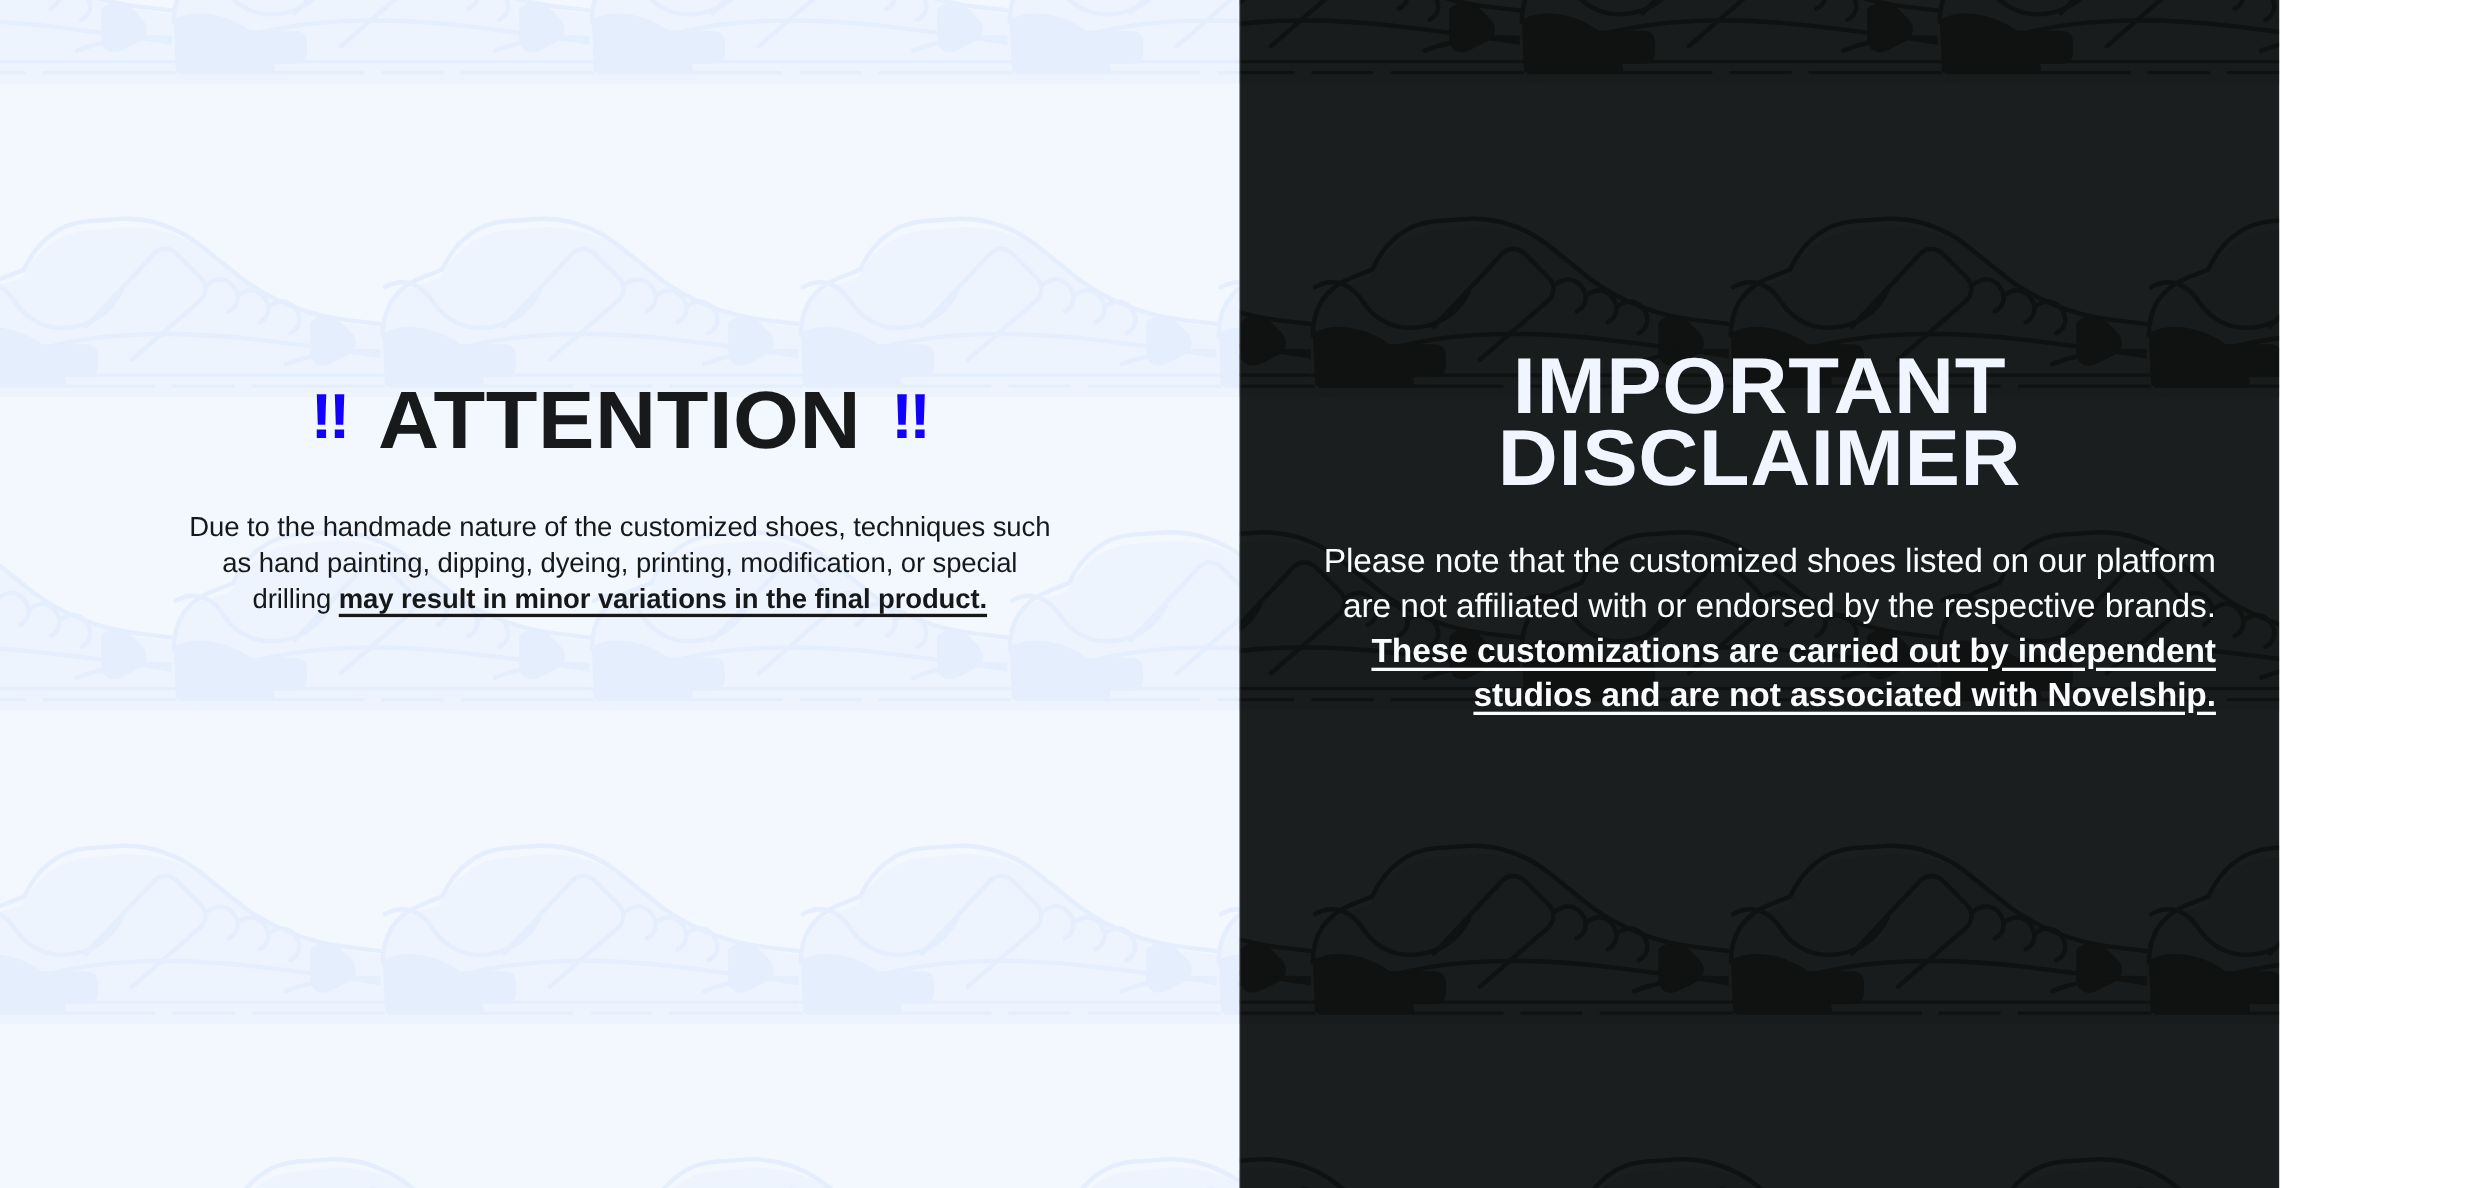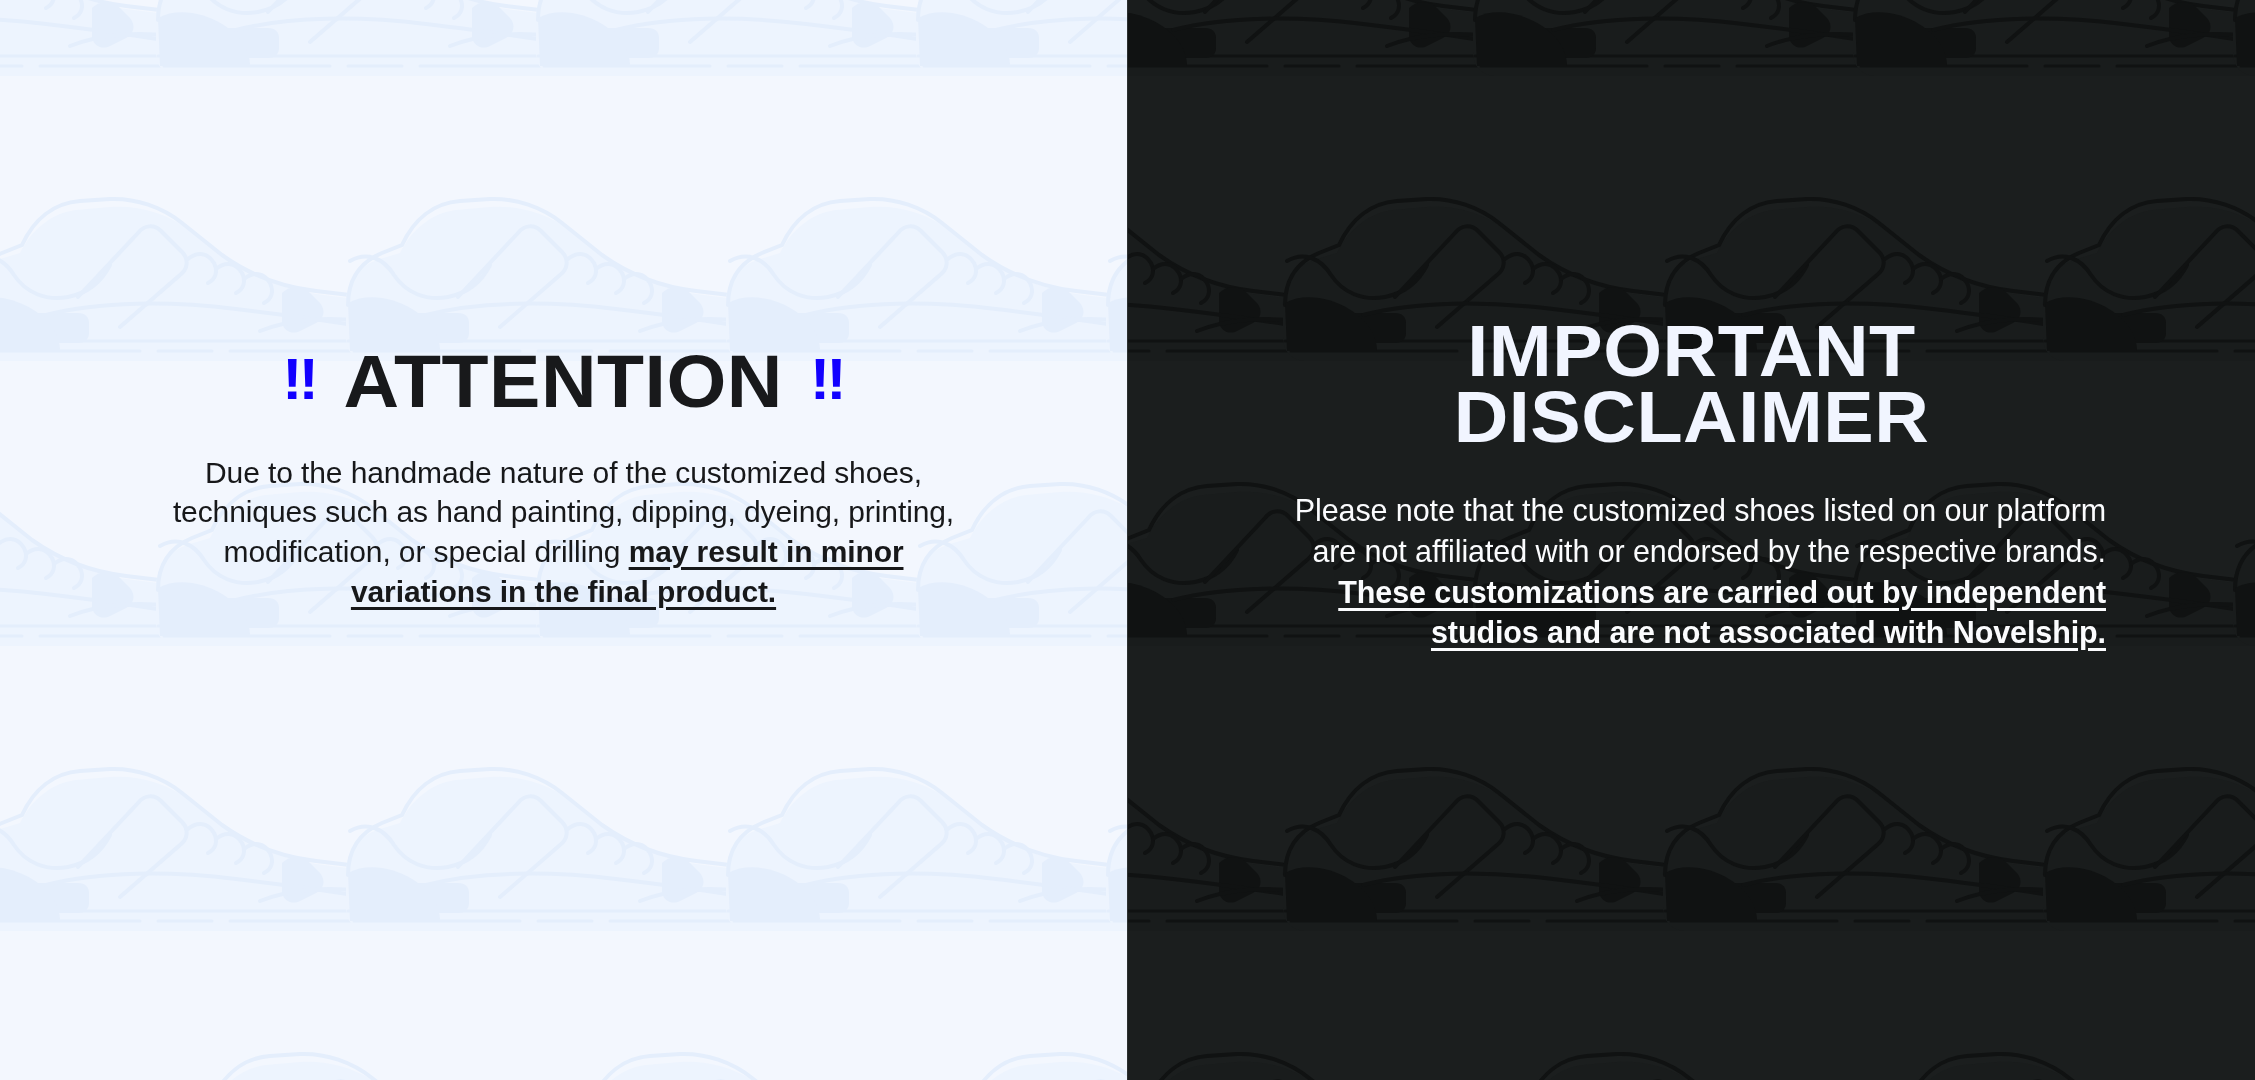--- a/index.html
+++ b/index.html
@@ -25,21 +25,21 @@
     position: relative;
     height: 100%;
     overflow: hidden;
     display: flex;
     flex-direction: column;
     align-items: center;
     box-sizing: border-box;
   }
 
   .panel-left  { width: 1127px; background: #f3f7fe; }
-  .panel-right { width: 1128px; background: #1b1e1e; }
+  .panel-right { width: 945px; background: #1b1e1e; }
 
   
   .pattern {
     position: absolute;
     inset: 0;
     pointer-events: none;
     z-index: 0;
   }
   .pattern svg { display: block; width: 100%; height: 100%; }
 
@@ -89,23 +89,23 @@
     font-weight: 900;
     letter-spacing: 0.5px;
     color: #f1f5ff;
     font-family: "Liberation Sans", sans-serif;
     transform: scaleX(1.05);
     max-width: 620px;
   }
 
   
   .body-left {
-    margin: 4px;
+    margin: 14px;
     width: 800px;
-    font-size: 30px;
+    font-size: 25px;
     line-height: 1.33;
     font-weight: 400;
     color: #17181a;
     letter-spacing: -0.1px;
   }
   .body-right {
     margin: 0;
     width: 830px;
     font-size: 30.5px;
     line-height: 1.33;

